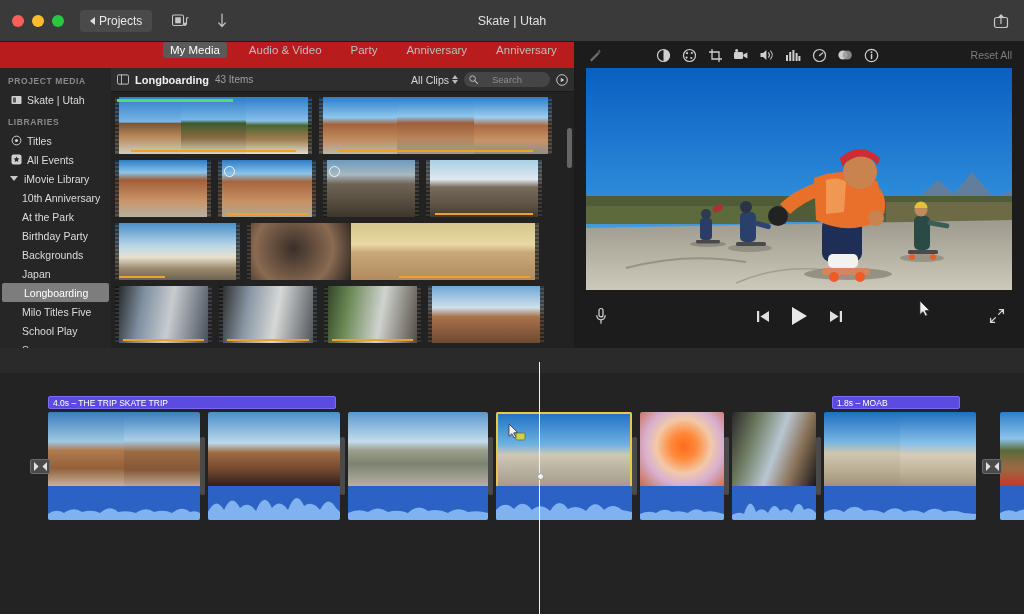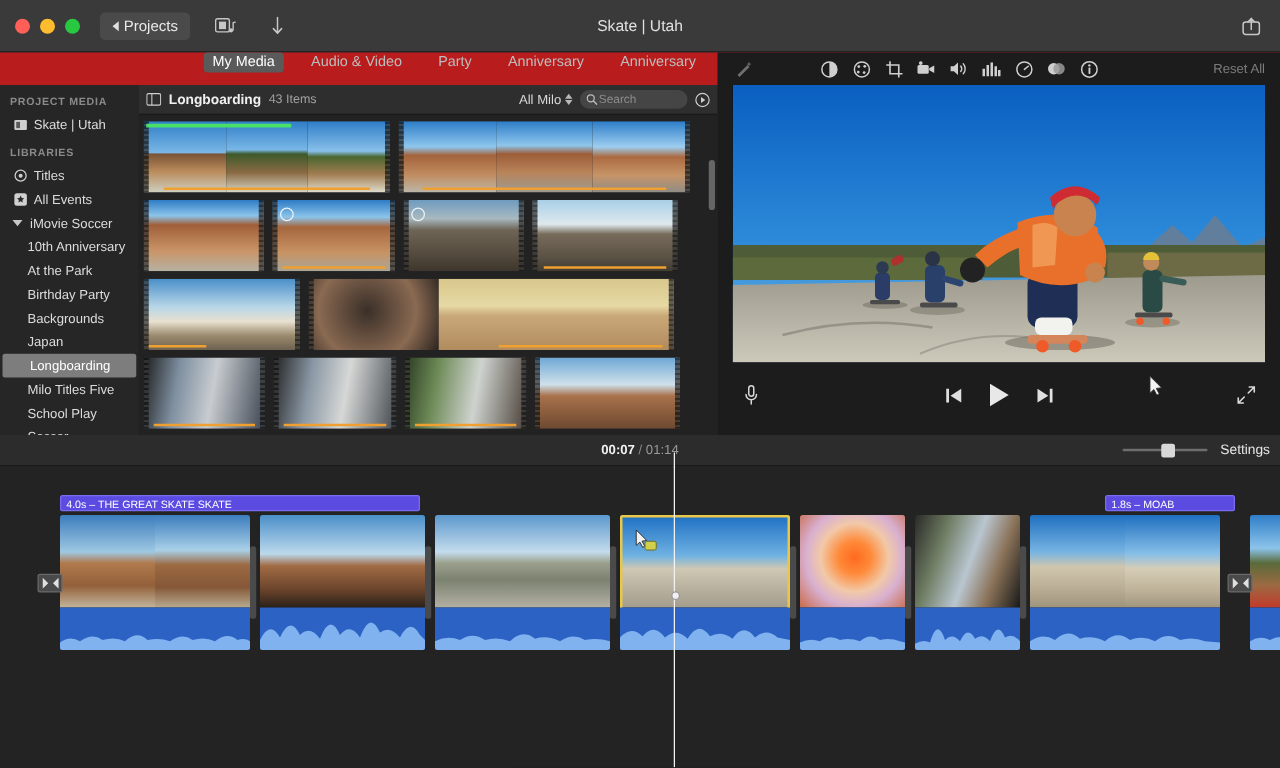--- a/index.html
+++ b/index.html
@@ -89,21 +89,21 @@
   .bh-title { font-size: 11px; color: #f0f0f0; font-weight: 700; }
   .bh-count { font-size: 10px; color: #a0a0a0; }
   .bh-spacer { flex: 1; }
   .bh-allclips { font-size: 10.5px; color: #d8d8d8; display:flex; align-items:center; gap:3px;}
   .stepper { display:flex; flex-direction:column; gap:1px; }
   .stepper i { width:0;height:0;border-left:3px solid transparent;border-right:3px solid transparent; }
   .stepper i.u { border-bottom:4px solid #b8b8b8; }
   .stepper i.d { border-top:4px solid #b8b8b8; }
   .searchbox {
     width: 86px; height: 15px; background: #454545; border-radius: 8px;
-    display: flex; align-items: center; gap: 1px; padding: 0 5px;
+    display: flex; align-items: center; gap: 14px; padding: 0 5px;
     font-size: 9.5px; color: #8e8e8e;
   }
   .clipgrid { padding: 5px 4px; position: relative; height: 256px; }
   .cliprow { display: flex; gap: 7px; margin-bottom: 6px; }
   .clip { position: relative; height: 57px; border-radius: 1px; overflow: hidden; }
   .clip .strip { position:absolute; inset:0; display:flex; }
   .clip .strip > div { flex:1; background-size: cover; background-position: center; }
   .clip .perf-l, .clip .perf-r {
     position:absolute; top:0; bottom:0; width:4px; z-index:3;
     background: repeating-linear-gradient(to bottom, #111 0 2px, #333 2px 4px);
@@ -238,21 +238,21 @@
         <svg width="11" height="11" viewBox="0 0 11 11">
           <rect x="0.5" y="0.5" width="10" height="10" rx="2" fill="#d0d0d0"></rect>
           <path d="M5.5 2.4l.9 1.9 2 .3-1.5 1.4.4 2-1.8-1-1.8 1 .4-2L2.6 4.6l2-.3z" fill="#2a2a2a"></path>
         </svg>
       </span>
       <span>All Events</span>
     </div>
 
     <div class="side-row">
       <span class="tri"></span>
-      <span>iMovie Soccer</span>
+      <span>iMovie Library</span>
     </div>
 
     <div class="side-row child">
       <span>10th Anniversary</span>
       </div>
     <div class="side-row child">
       <span>At the Park</span>
       </div>
     <div class="side-row child">
       <span>Birthday Party</span>
@@ -283,21 +283,21 @@
       <span class="side-ic">
         <svg width="13" height="11" viewBox="0 0 13 11">
           <rect x="0.5" y="0.5" width="12" height="10" rx="1.5" fill="none" stroke="#cfcfcf" stroke-width="1"></rect>
           <rect x="4.4" y="0.5" width="0.9" height="10" fill="#cfcfcf"></rect>
         </svg>
       </span>
       <span class="bh-title">Longboarding</span>
       <span class="bh-count">43 Items</span>
       <span class="bh-spacer"></span>
       <span class="bh-allclips">
-        <span>All Milo</span>
+        <span>All Clips</span>
         <span class="stepper">
             <i class="u"></i>
             <i class="d"></i>
           </span>
       </span>
       <span class="searchbox">
         <svg width="9" height="9" viewBox="0 0 9 9">
           <circle cx="3.6" cy="3.6" r="2.8" fill="none" stroke="#bdbdbd" stroke-width="1"></circle>
           <path d="M5.8 5.8L8.4 8.4" stroke="#bdbdbd" stroke-width="1.1" stroke-linecap="round"></path>
         </svg>
@@ -605,39 +605,25 @@
       </div>
       <div class="vt-spacer"></div>
       <div class="vt-ic">
         <svg width="16" height="16" viewBox="0 0 16 16">
           <path d="M6.4 9.6L1.6 14.4M1.6 10.4v4h4M9.6 6.4L14.4 1.6M14.4 5.6v-4h-4" fill="none" stroke="#d8d8d8" stroke-width="1.3" stroke-linecap="round"></path>
         </svg>
       </div>
     </div>
   </div>
 
-  <div class="tl-bar">
-    <div class="timecode">
-      <span class="cur">00:07</span>
-      <span class="sep">/</span>
-      <span class="tot">01:14</span>
-    </div>
-    <div class="tl-right">
-      <div class="zoom-slider">
-        <div class="zoom-track"></div>
-        <div class="zoom-thumb"></div>
-      </div>
-      <div class="settings-btn">Settings</div>
-    </div>
-  </div>
 
   <div class="timeline">
 
-    <div class="title-clip" style="left:48px;top:23px;width:288px">4.0s – THE GREAT SKATE SKATE</div>
-    <div class="title-clip" style="left:884px;top:23px;width:104px">1.8s – MOAB</div>
+    <div class="title-clip" style="left:48px;top:23px;width:288px">4.0s – THE TRIP SKATE TRIP</div>
+    <div class="title-clip" style="left:832px;top:23px;width:128px">1.8s – MOAB</div>
 
     <div class="trans-ic" style="left:30px;top:86px">
       <svg width="13" height="9" viewBox="0 0 13 9">
         <path d="M0 0v9l4.6-4.5zM13 0v9L8.4 4.5z" fill="#e0e0e0"></path>
       </svg>
     </div>
     <div class="trans-ic" style="left:982px;top:86px">
       <svg width="13" height="9" viewBox="0 0 13 9">
         <path d="M0 0v9l4.6-4.5zM13 0v9L8.4 4.5z" fill="#e0e0e0"></path>
       </svg>

